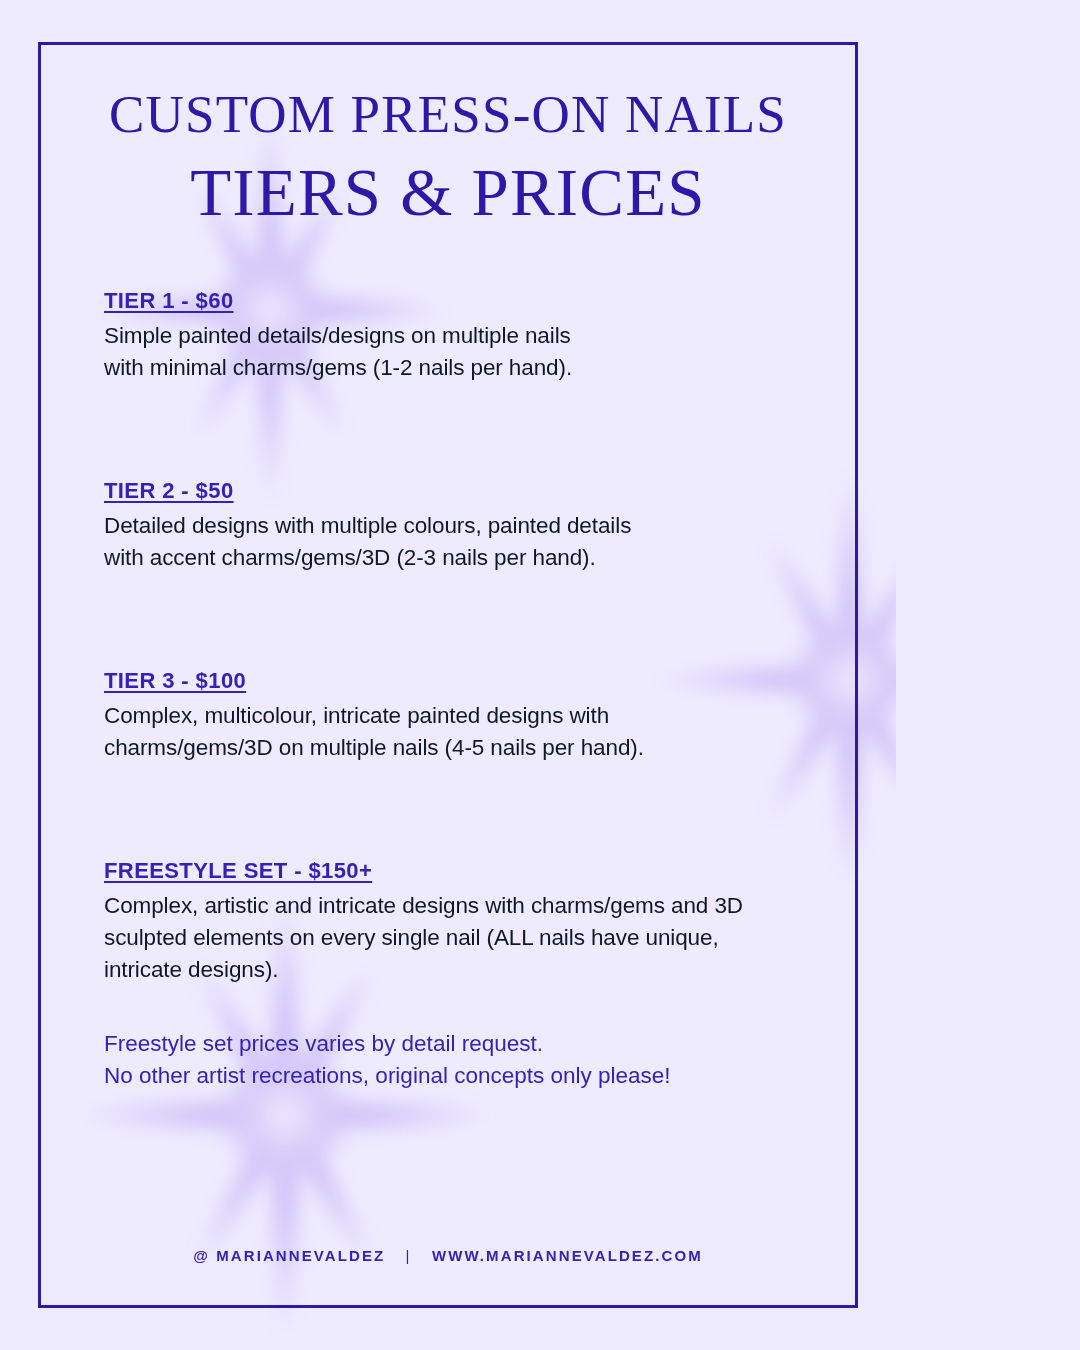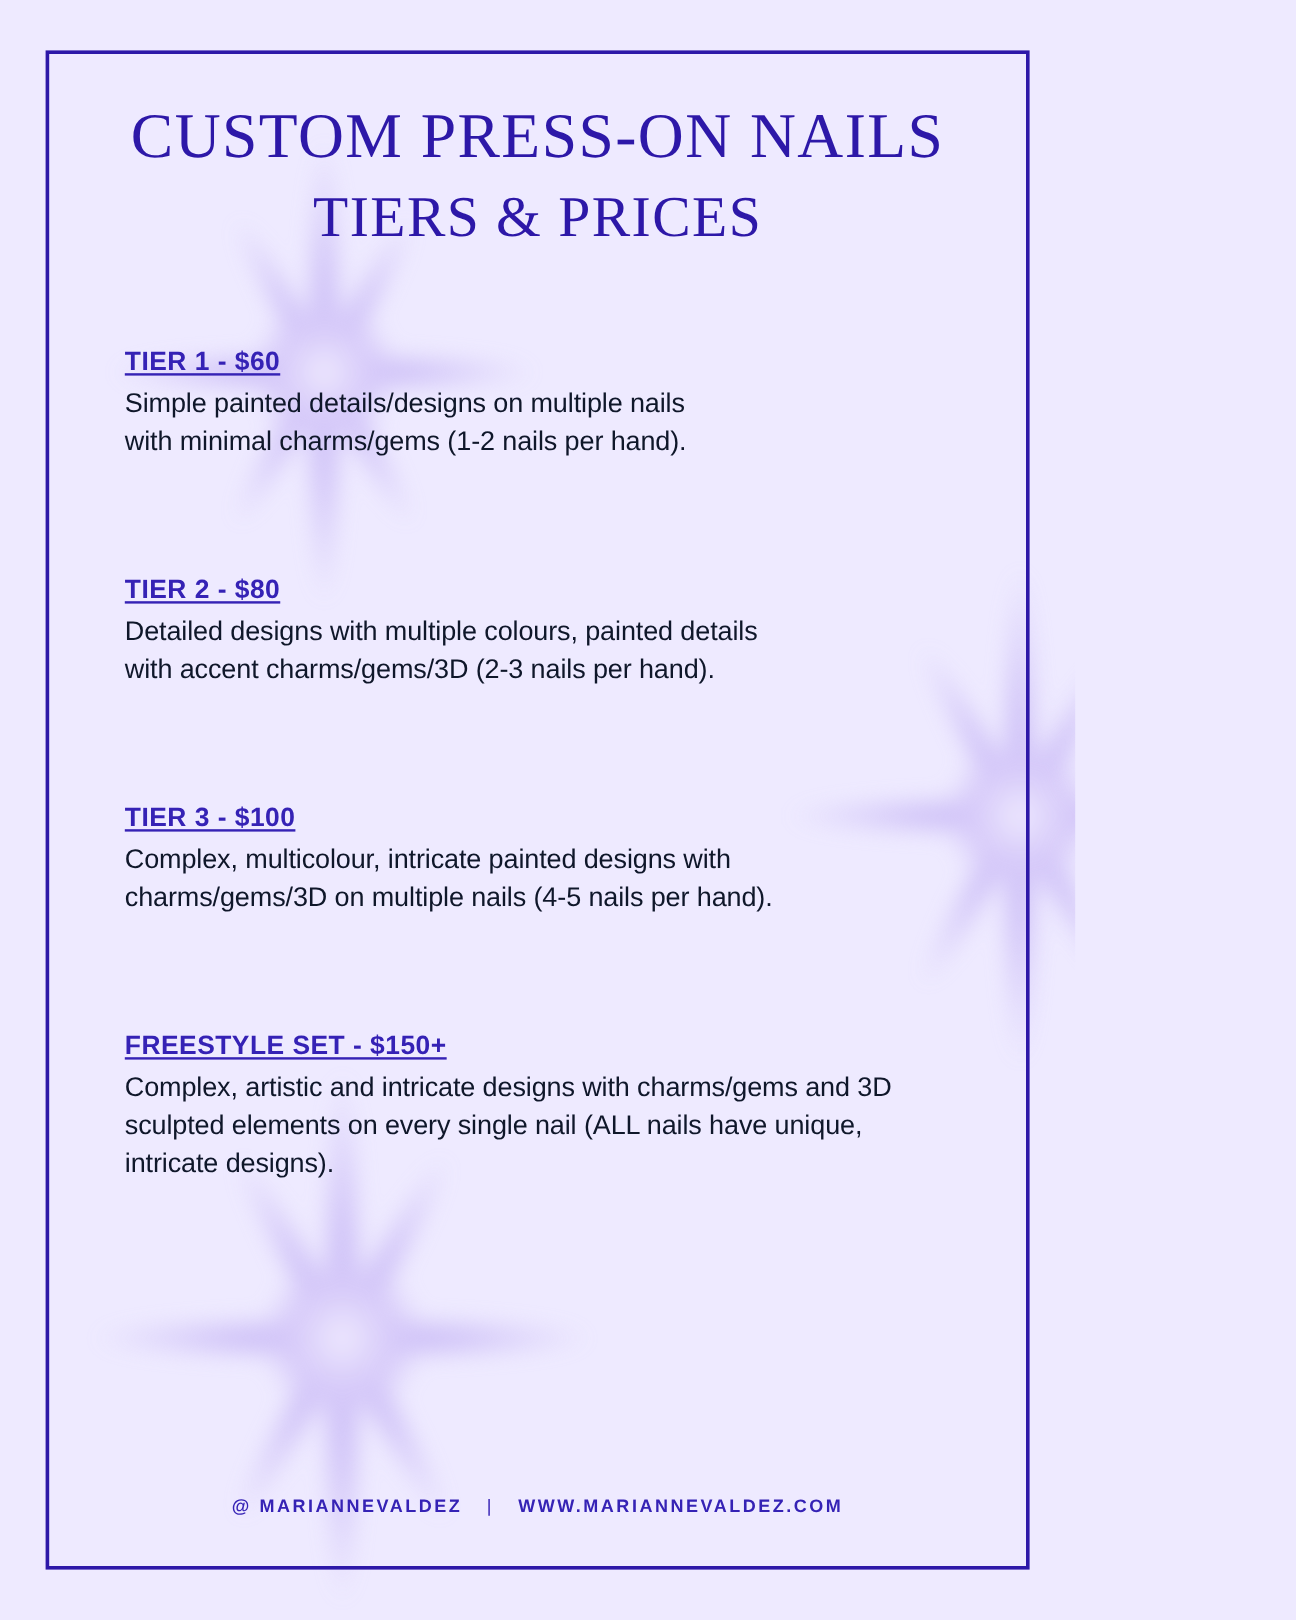--- a/index.html
+++ b/index.html
@@ -87,21 +87,21 @@
     color: #2d18a8;
     font-family: "Liberation Serif", serif;
   }
   .title-line1 {
     font-size: 53px;
     letter-spacing: 1.2px;
     line-height: 1.08;
     font-weight: 400;
   }
   .title-line2 {
-    font-size: 48px;
+    font-size: 67px;
     letter-spacing: 1.2px;
     line-height: 1.08;
     margin-top: 13px;
     font-weight: 400;
   }
 
   
   .tiers {
     position: absolute;
     left: 104px;
@@ -202,35 +202,37 @@
     </div>
 
     <div class="tiers">
 
       <div class="tier" id="tier-1">
         <div class="tier-heading">TIER 1 -  $60</div>
         <p class="tier-desc" style="width:470px;">Simple painted details/designs on multiple nails with minimal charms/gems (1-2 nails per hand).</p>
       </div>
 
       <div class="tier" id="tier-2">
-        <div class="tier-heading">TIER 2 - $80</div>
+        <div class="tier-heading">TIER 2 - $50</div>
         <p class="tier-desc" style="width:560px;">Detailed designs with multiple colours, painted details with accent charms/gems/3D (2-3 nails per hand).</p>
       </div>
 
       <div class="tier" id="tier-3">
         <div class="tier-heading">TIER 3 - $100</div>
         <p class="tier-desc" style="width:560px;">Complex, multicolour, intricate painted designs with charms/gems/3D on multiple nails (4-5 nails per hand).</p>
       </div>
 
       <div class="tier" id="tier-4">
         <div class="tier-heading">FREESTYLE SET  -  $150+</div>
         <p class="tier-desc" style="width:650px;">Complex, artistic and intricate designs with charms/gems and 3D sculpted elements on every single nail (ALL nails have unique, intricate designs).</p>
       </div>
 
       <div class="note">
+        <div>Freestyle set prices varies by detail request.</div>
+        <div>No other artist recreations, original concepts only please!</div>
       </div>
 
     </div>
 
     <div class="footer">
       <span>@ MARIANNEVALDEZ</span>
       <span class="divider">|</span>
       <span>WWW.MARIANNEVALDEZ.COM</span>
     </div>
 

